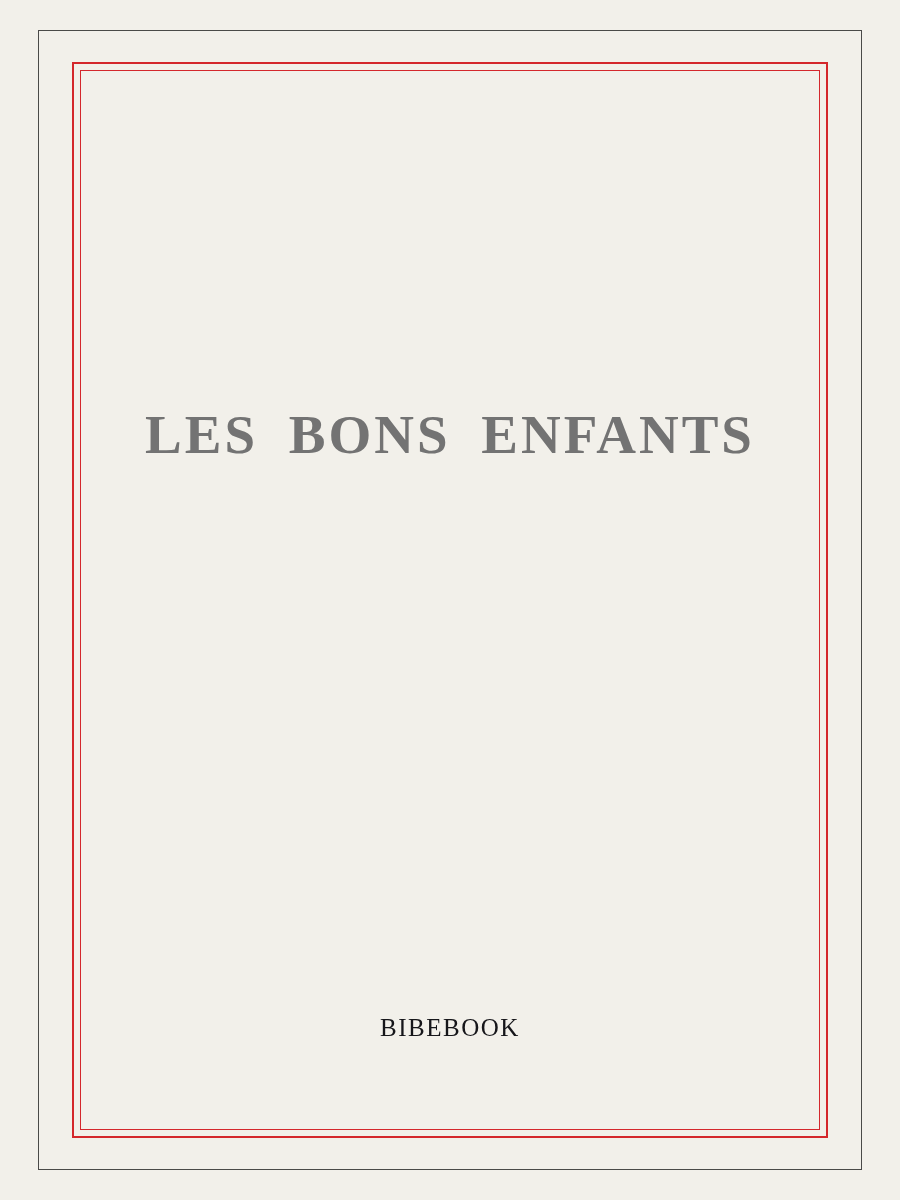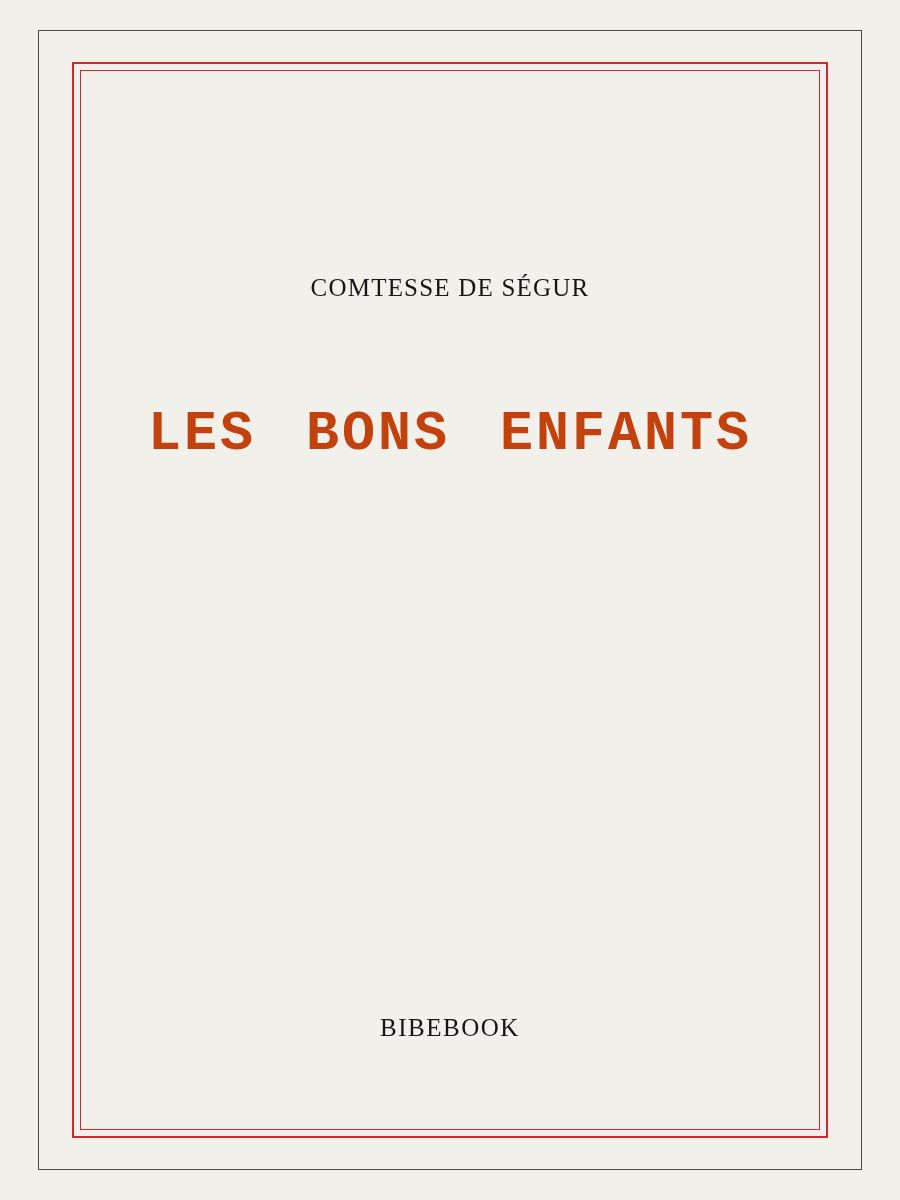--- a/index.html
+++ b/index.html
@@ -75,26 +75,26 @@
     font-weight: 400;
     white-space: nowrap;
   }
 
   .title {
     position: absolute;
     top: 333px;
     left: 0;
     right: 0;
     text-align: center;
-    font-family: Liberation Mono, monospace;
+    font-family: Liberation Serif, serif;
     font-size: 55px;
     font-weight: 700;
     letter-spacing: 3px;
     word-spacing: 14px;
-    color: #c2410c;
+    color: #737373;
     white-space: nowrap;
   }
 
   .publisher {
     position: absolute;
     bottom: 88px;
     left: 0;
     right: 0;
     text-align: center;
     font-family: Liberation Serif, serif;
@@ -107,20 +107,19 @@
 </head>
 <body>
 
 <div class="cover">
 
   <div class="outer-frame"></div>
   <div class="red-frame-outer"></div>
   <div class="red-frame-inner"></div>
 
   <div class="content">
-    <div class="author">COMTESSE DE SÉGUR</div>
 
     <div class="title">LES BONS ENFANTS</div>
 
     <div class="publisher">BIBEBOOK</div>
   </div>
 
 </div>
 
 </body></html>

